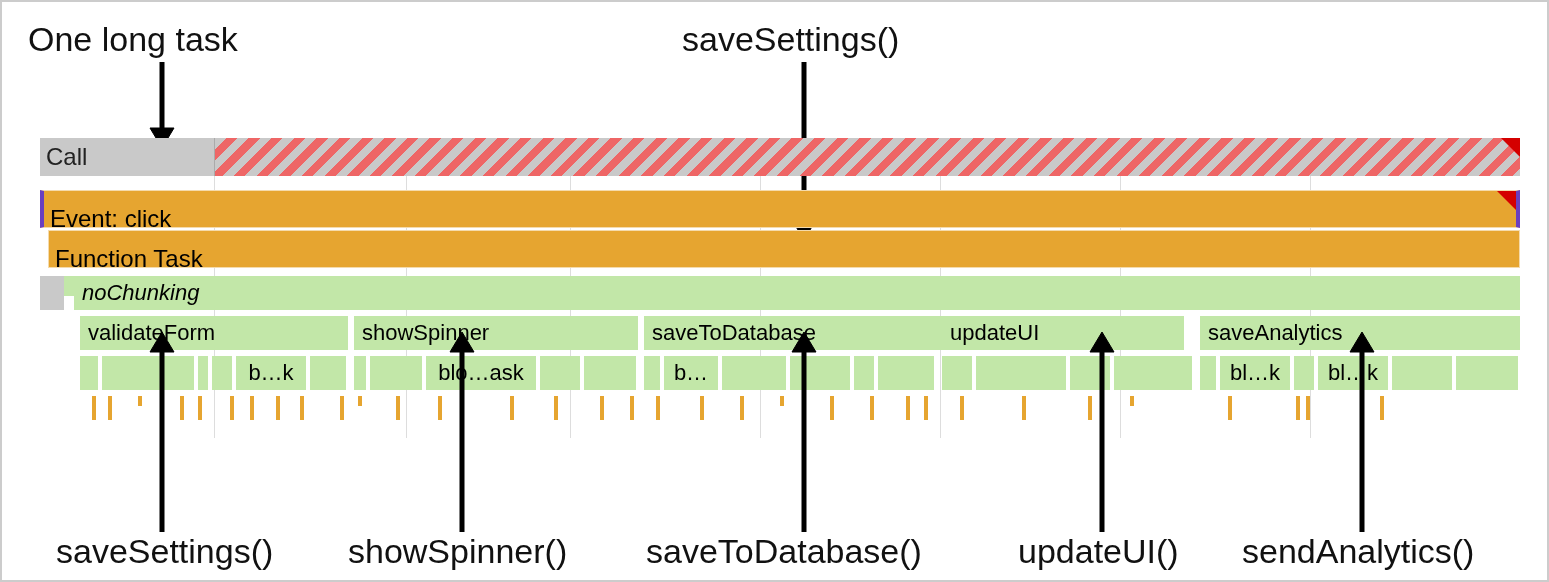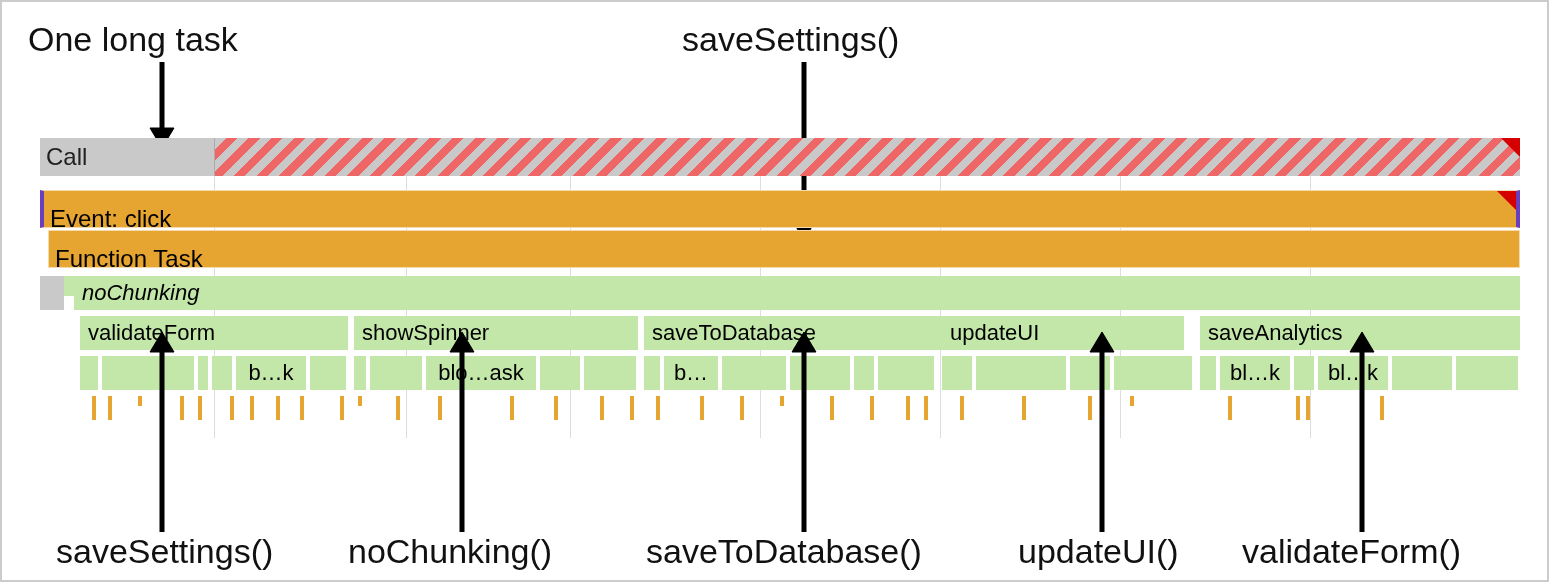--- a/index.html
+++ b/index.html
@@ -293,31 +293,31 @@
 <svg class="arrow" style="left:140px; top:330px;" width="40" height="200">
   <polygon points="20,0 8,20 32,20"></polygon>
   <line x1="20" y1="18" x2="20" y2="200" stroke="#000" stroke-width="5"></line>
 </svg>
 <div class="annot" style="left:54px; top:530px;">saveSettings()</div>
 
 <svg class="arrow" style="left:440px; top:330px;" width="40" height="200">
   <polygon points="20,0 8,20 32,20"></polygon>
   <line x1="20" y1="18" x2="20" y2="200" stroke="#000" stroke-width="5"></line>
 </svg>
-<div class="annot" style="left:346px; top:530px;">noChunking()</div>
+<div class="annot" style="left:346px; top:530px;">showSpinner()</div>
 
 <svg class="arrow" style="left:782px; top:330px;" width="40" height="200">
   <polygon points="20,0 8,20 32,20"></polygon>
   <line x1="20" y1="18" x2="20" y2="200" stroke="#000" stroke-width="5"></line>
 </svg>
 <div class="annot" style="left:644px; top:530px;">saveToDatabase()</div>
 
 <svg class="arrow" style="left:1080px; top:330px;" width="40" height="200">
   <polygon points="20,0 8,20 32,20"></polygon>
   <line x1="20" y1="18" x2="20" y2="200" stroke="#000" stroke-width="5"></line>
 </svg>
 <div class="annot" style="left:1016px; top:530px;">updateUI()</div>
 
 <svg class="arrow" style="left:1340px; top:330px;" width="40" height="200">
   <polygon points="20,0 8,20 32,20"></polygon>
   <line x1="20" y1="18" x2="20" y2="200" stroke="#000" stroke-width="5"></line>
 </svg>
-<div class="annot" style="left:1240px; top:530px;">validateForm()</div>
+<div class="annot" style="left:1240px; top:530px;">sendAnalytics()</div>
 
 </body></html>

